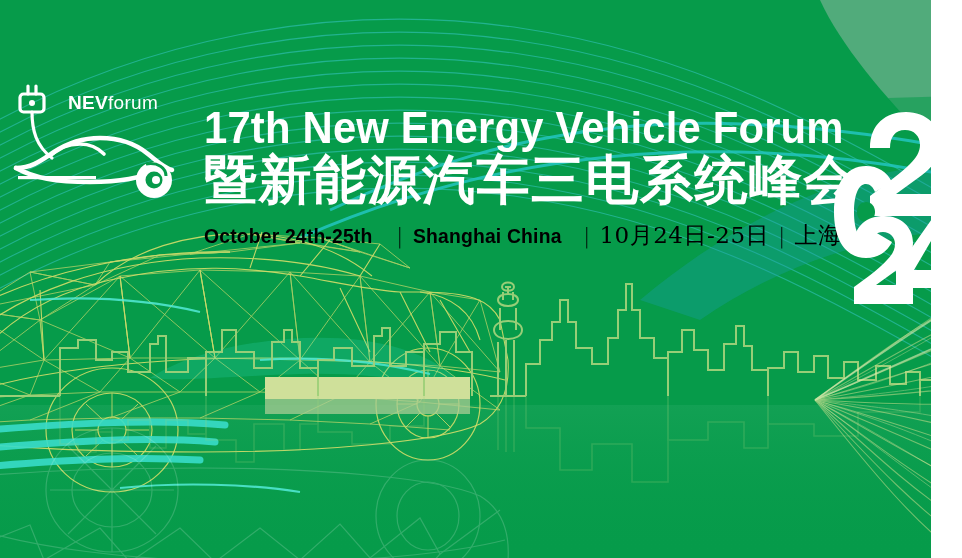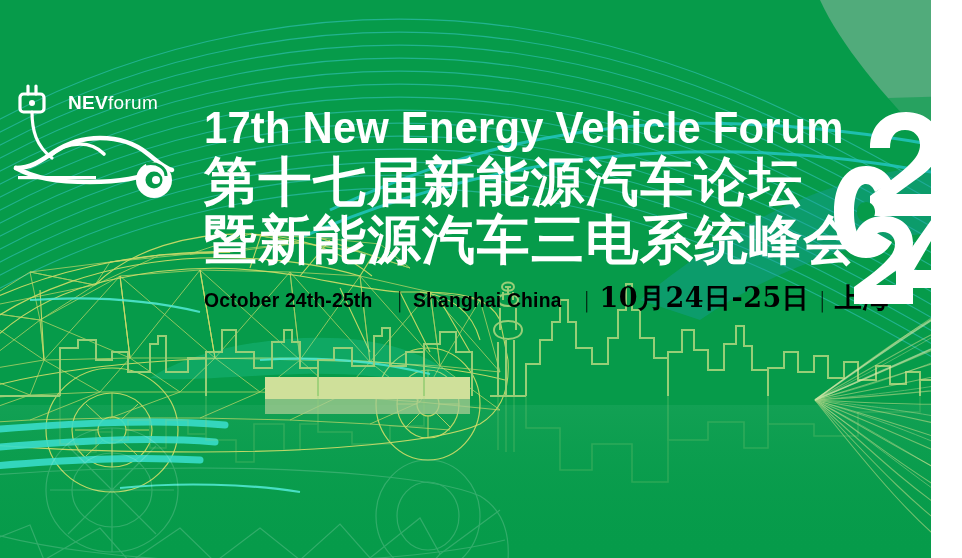--- a/index.html
+++ b/index.html
@@ -53,21 +53,21 @@
     font-weight:bold;font-size:21px;letter-spacing:0.2px;
     transform:scaleX(0.92);transform-origin:left center;
   }
   .date-sep{
     font-size:22px;font-weight:300;
     margin:0 9px;opacity:0.9;
     font-family:"DejaVu Sans",sans-serif;
   }
   .date-cn{
     font-family:"DejaVu Serif","DejaVu Sans",serif;
-    font-size:27px;font-weight:700;letter-spacing:0.5px;
+    font-size:23px;font-weight:400;letter-spacing:0.5px;
   }
 
   
   #logo{position:absolute;left:6px;top:72px;width:180px;height:140px;z-index:45;}
   #logo-text{
     position:absolute;left:68px;top:92px;
     color:#ffffff;white-space:nowrap;
     font-family:"Liberation Sans",sans-serif;
     font-size:19px;letter-spacing:0.3px;
   }
@@ -369,21 +369,20 @@
                C41,128 37,134 37,143 Z"></path>
 
       <path d="M100,112 L118,112 L118,166 L126,166 L126,184 L118,184 L118,206
                L100,206 L100,184 L62,184 L62,166 Z
                M100,166 L100,132 L80,166 Z"></path>
     </g>
   </svg>
 
   <div id="text-block">
     <div class="line-en">17th New Energy Vehicle Forum</div>
-    <div class="line-cn">第十七届新能源汽车论坛</div>
     <div class="line-cn second">暨新能源汽车三电系统峰会</div>
     <div class="date-row">
       <span class="date-en">October 24th-25th</span>
       <span class="date-sep">|</span>
       <span class="date-en">Shanghai China</span>
       <span class="date-sep">|</span>
       <span class="date-cn">10月24日-25日</span>
       <span class="date-sep">|</span>
       <span class="date-cn">上海</span>
     </div>

